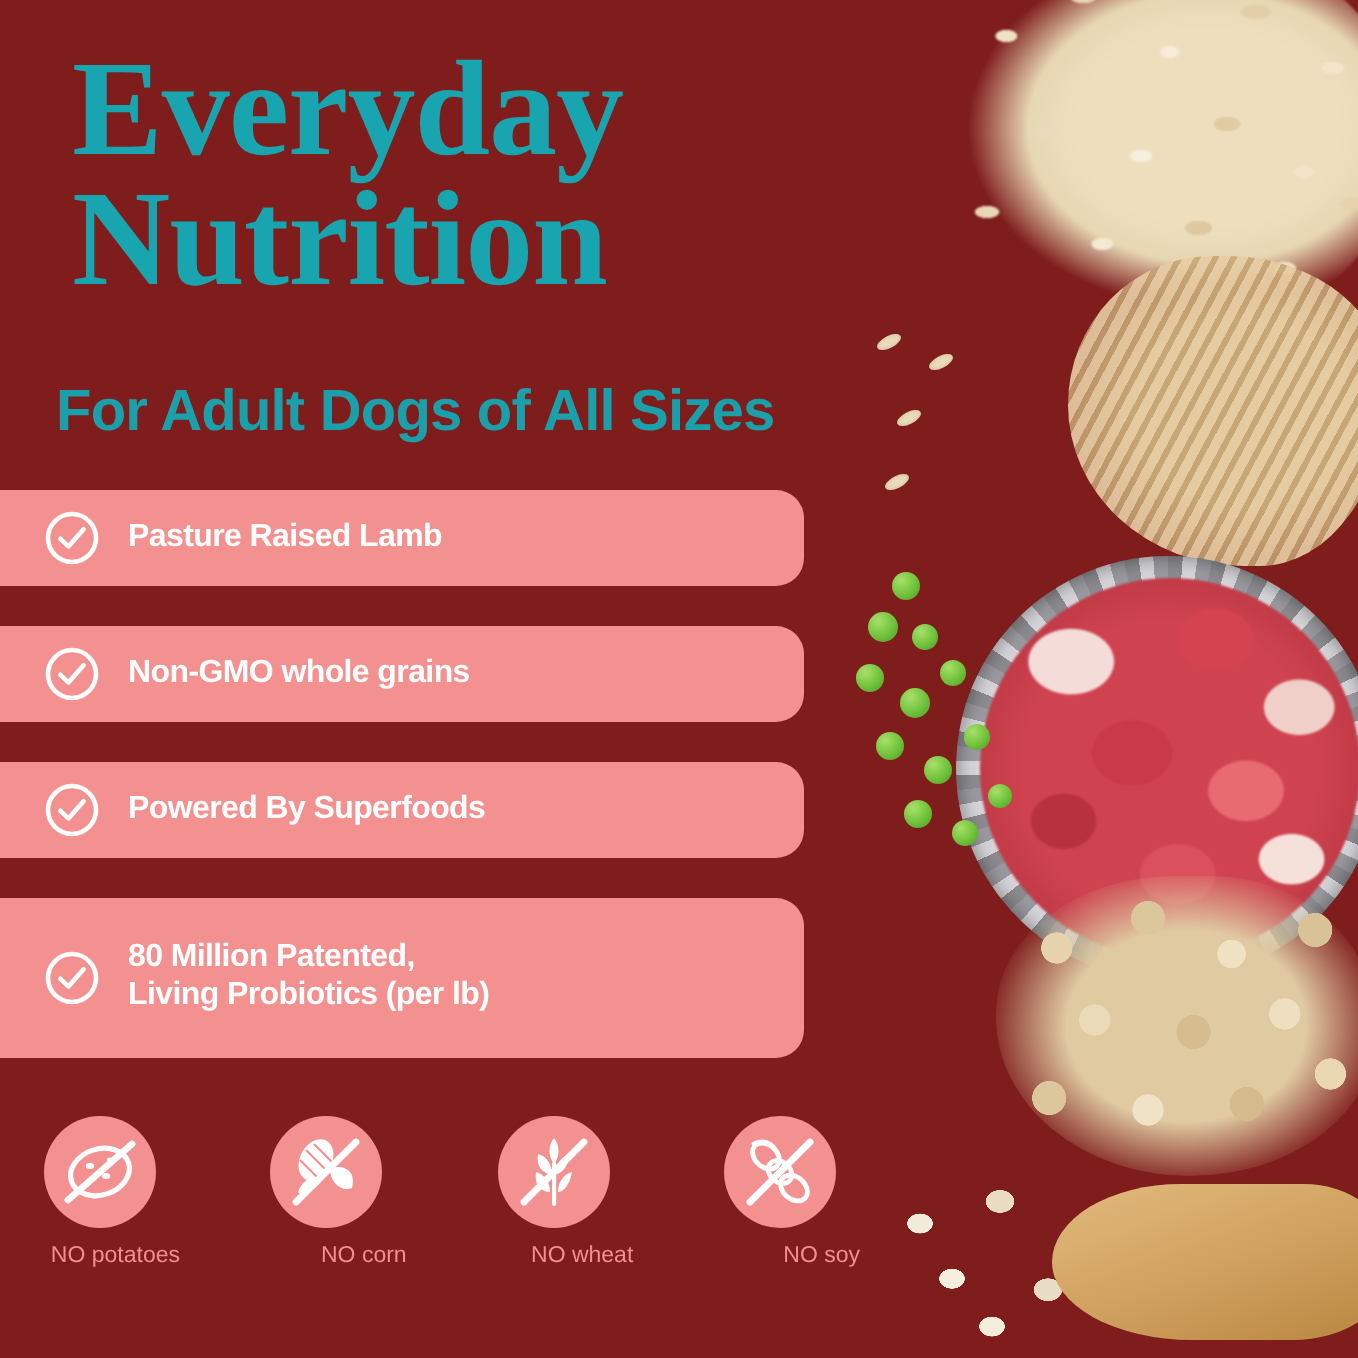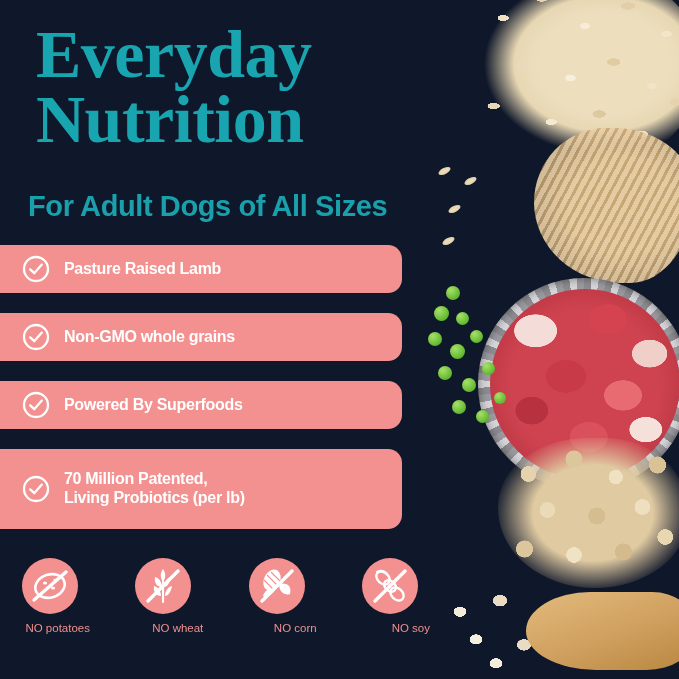--- a/index.html
+++ b/index.html
@@ -4,21 +4,21 @@
 <style>
   html, body {
     margin: 0;
     padding: 0;
     background: #ffffff;
   }
   #page {
     position: relative;
     width: 679px;
     height: 679px;
-    background: #0f172a;
+    background: #7f1d1d;
     overflow: hidden;
     font-family: "Liberation Sans", sans-serif;
   }
 
   
   .headline {
     position: absolute;
     left: 36px;
     top: 22px;
     width: 400px;
@@ -274,56 +274,39 @@
       <span class="bar-label">Powered By Superfoods</span>
     </div>
 
     <div class="bar tall">
       <span class="check">
         <svg width="28" height="28" viewBox="0 0 28 28">
           <circle cx="14" cy="14" r="12" fill="none" stroke="#ffffff" stroke-width="2.3"></circle>
           <path d="M8.2 14.4 L12.2 18.2 L19.8 9.6" fill="none" stroke="#ffffff" stroke-width="2.3" stroke-linecap="round" stroke-linejoin="round"></path>
         </svg>
       </span>
-      <span class="bar-label">70 Million Patented,
+      <span class="bar-label">80 Million Patented,
 Living Probiotics (per lb)</span>
     </div>
 
   </div>
 
   <div class="badges">
 
     <div class="badge">
       <div class="badge-circle">
         <svg width="56" height="56" viewBox="0 0 56 56">
           <ellipse cx="28" cy="28" rx="15" ry="11.5" transform="rotate(-18 28 28)" fill="none" stroke="#ffffff" stroke-width="2.6"></ellipse>
           <ellipse cx="23" cy="25" rx="2.1" ry="1.5" fill="#ffffff"></ellipse>
           <ellipse cx="31" cy="30" rx="2.1" ry="1.5" fill="#ffffff"></ellipse>
           <ellipse cx="33" cy="22" rx="1.6" ry="1.2" fill="#ffffff"></ellipse>
           <line x1="12" y1="42" x2="44" y2="14" stroke="#ffffff" stroke-width="3.4" stroke-linecap="round"></line>
         </svg>
       </div>
       <div class="badge-label">NO potatoes</div>
-    </div>
-
-    <div class="badge">
-      <div class="badge-circle">
-        <svg width="56" height="56" viewBox="0 0 56 56">
-          <g fill="#ffffff">
-            <path d="M28 11 C31 15 31 20 28 24 C25 20 25 15 28 11 Z"></path>
-            <path d="M20 19 C24 20 27 24 27 29 C22 29 19 25 20 19 Z"></path>
-            <path d="M36 19 C35 25 32 29 29 29 C29 24 32 20 36 19 Z"></path>
-            <path d="M19 28 C23 29 26 33 26 38 C21 38 18 34 19 28 Z"></path>
-            <path d="M37 28 C36 34 33 38 30 38 C30 33 33 29 37 28 Z"></path>
-            <rect x="27" y="23" width="2.1" height="22" rx="1"></rect>
-          </g>
-          <line x1="13" y1="43" x2="43" y2="13" stroke="#ffffff" stroke-width="3.4" stroke-linecap="round"></line>
-        </svg>
-      </div>
-      <div class="badge-label">NO wheat</div>
     </div>
 
     <div class="badge">
       <div class="badge-circle">
         <svg width="56" height="56" viewBox="0 0 56 56">
           <g fill="#ffffff">
             <ellipse cx="23" cy="22" rx="8" ry="11" transform="rotate(28 23 22)"></ellipse>
             <path d="M30 26 C38 24 43 28 41 36 C36 38 30 34 30 26 Z"></path>
             <path d="M26 32 C22 38 16 40 14 38 C16 32 21 29 26 32 Z"></path>
           </g>
@@ -334,20 +317,37 @@
           </g>
           <line x1="13" y1="43" x2="43" y2="13" stroke="#ffffff" stroke-width="3.4" stroke-linecap="round"></line>
         </svg>
       </div>
       <div class="badge-label">NO corn</div>
     </div>
 
     <div class="badge">
       <div class="badge-circle">
         <svg width="56" height="56" viewBox="0 0 56 56">
+          <g fill="#ffffff">
+            <path d="M28 11 C31 15 31 20 28 24 C25 20 25 15 28 11 Z"></path>
+            <path d="M20 19 C24 20 27 24 27 29 C22 29 19 25 20 19 Z"></path>
+            <path d="M36 19 C35 25 32 29 29 29 C29 24 32 20 36 19 Z"></path>
+            <path d="M19 28 C23 29 26 33 26 38 C21 38 18 34 19 28 Z"></path>
+            <path d="M37 28 C36 34 33 38 30 38 C30 33 33 29 37 28 Z"></path>
+            <rect x="27" y="23" width="2.1" height="22" rx="1"></rect>
+          </g>
+          <line x1="13" y1="43" x2="43" y2="13" stroke="#ffffff" stroke-width="3.4" stroke-linecap="round"></line>
+        </svg>
+      </div>
+      <div class="badge-label">NO wheat</div>
+    </div>
+
+    <div class="badge">
+      <div class="badge-circle">
+        <svg width="56" height="56" viewBox="0 0 56 56">
           <g fill="none" stroke="#ffffff" stroke-width="2.4">
             <ellipse cx="21" cy="20" rx="7.5" ry="5.5" transform="rotate(42 21 20)"></ellipse>
             <ellipse cx="28" cy="28" rx="6.5" ry="5" transform="rotate(42 28 28)"></ellipse>
             <ellipse cx="35" cy="36" rx="7.5" ry="5.5" transform="rotate(42 35 36)"></ellipse>
             <path d="M15 14 C19 12 23 13 25 16" stroke-linecap="round"></path>
           </g>
           <line x1="13" y1="43" x2="43" y2="13" stroke="#ffffff" stroke-width="3.4" stroke-linecap="round"></line>
         </svg>
       </div>
       <div class="badge-label">NO soy</div>

